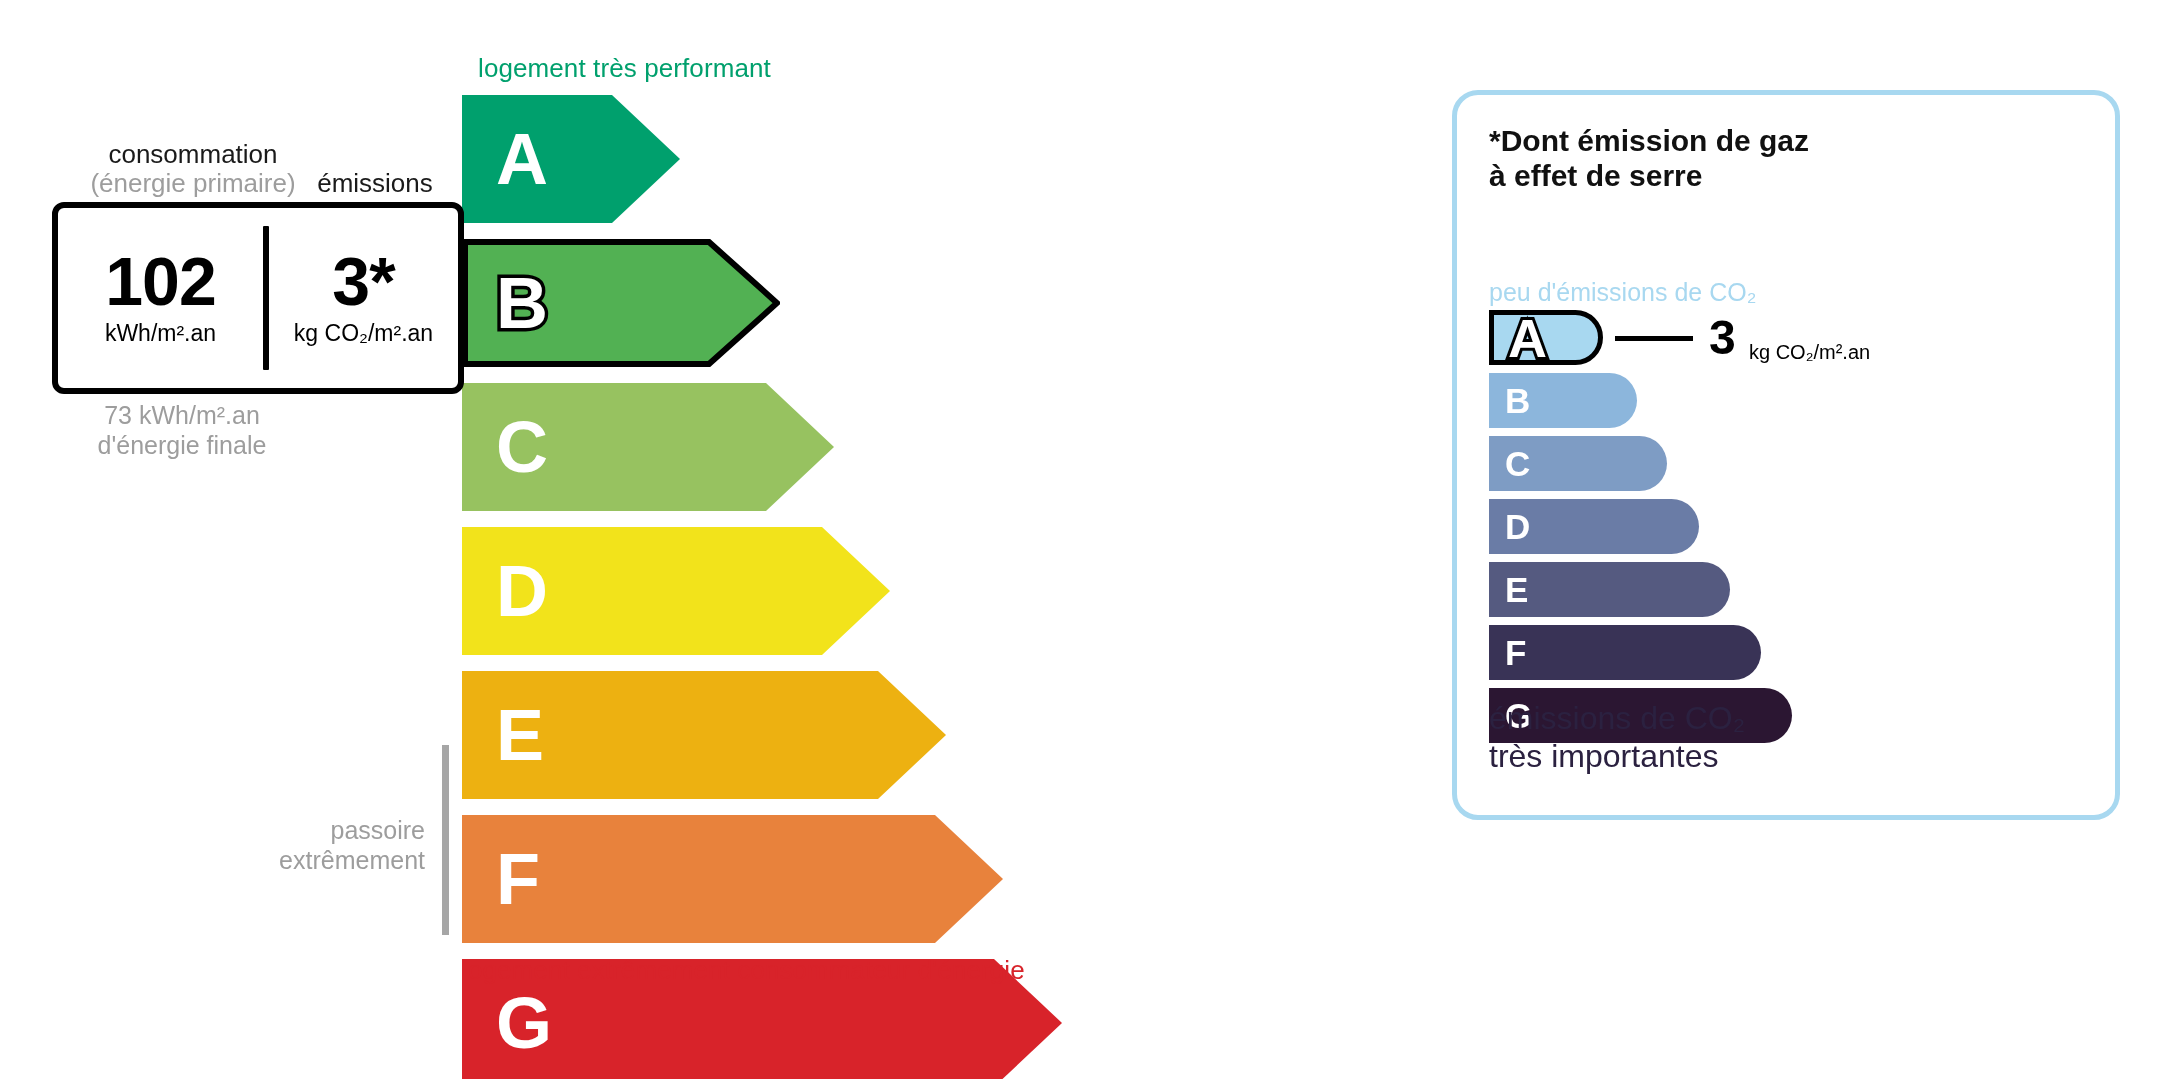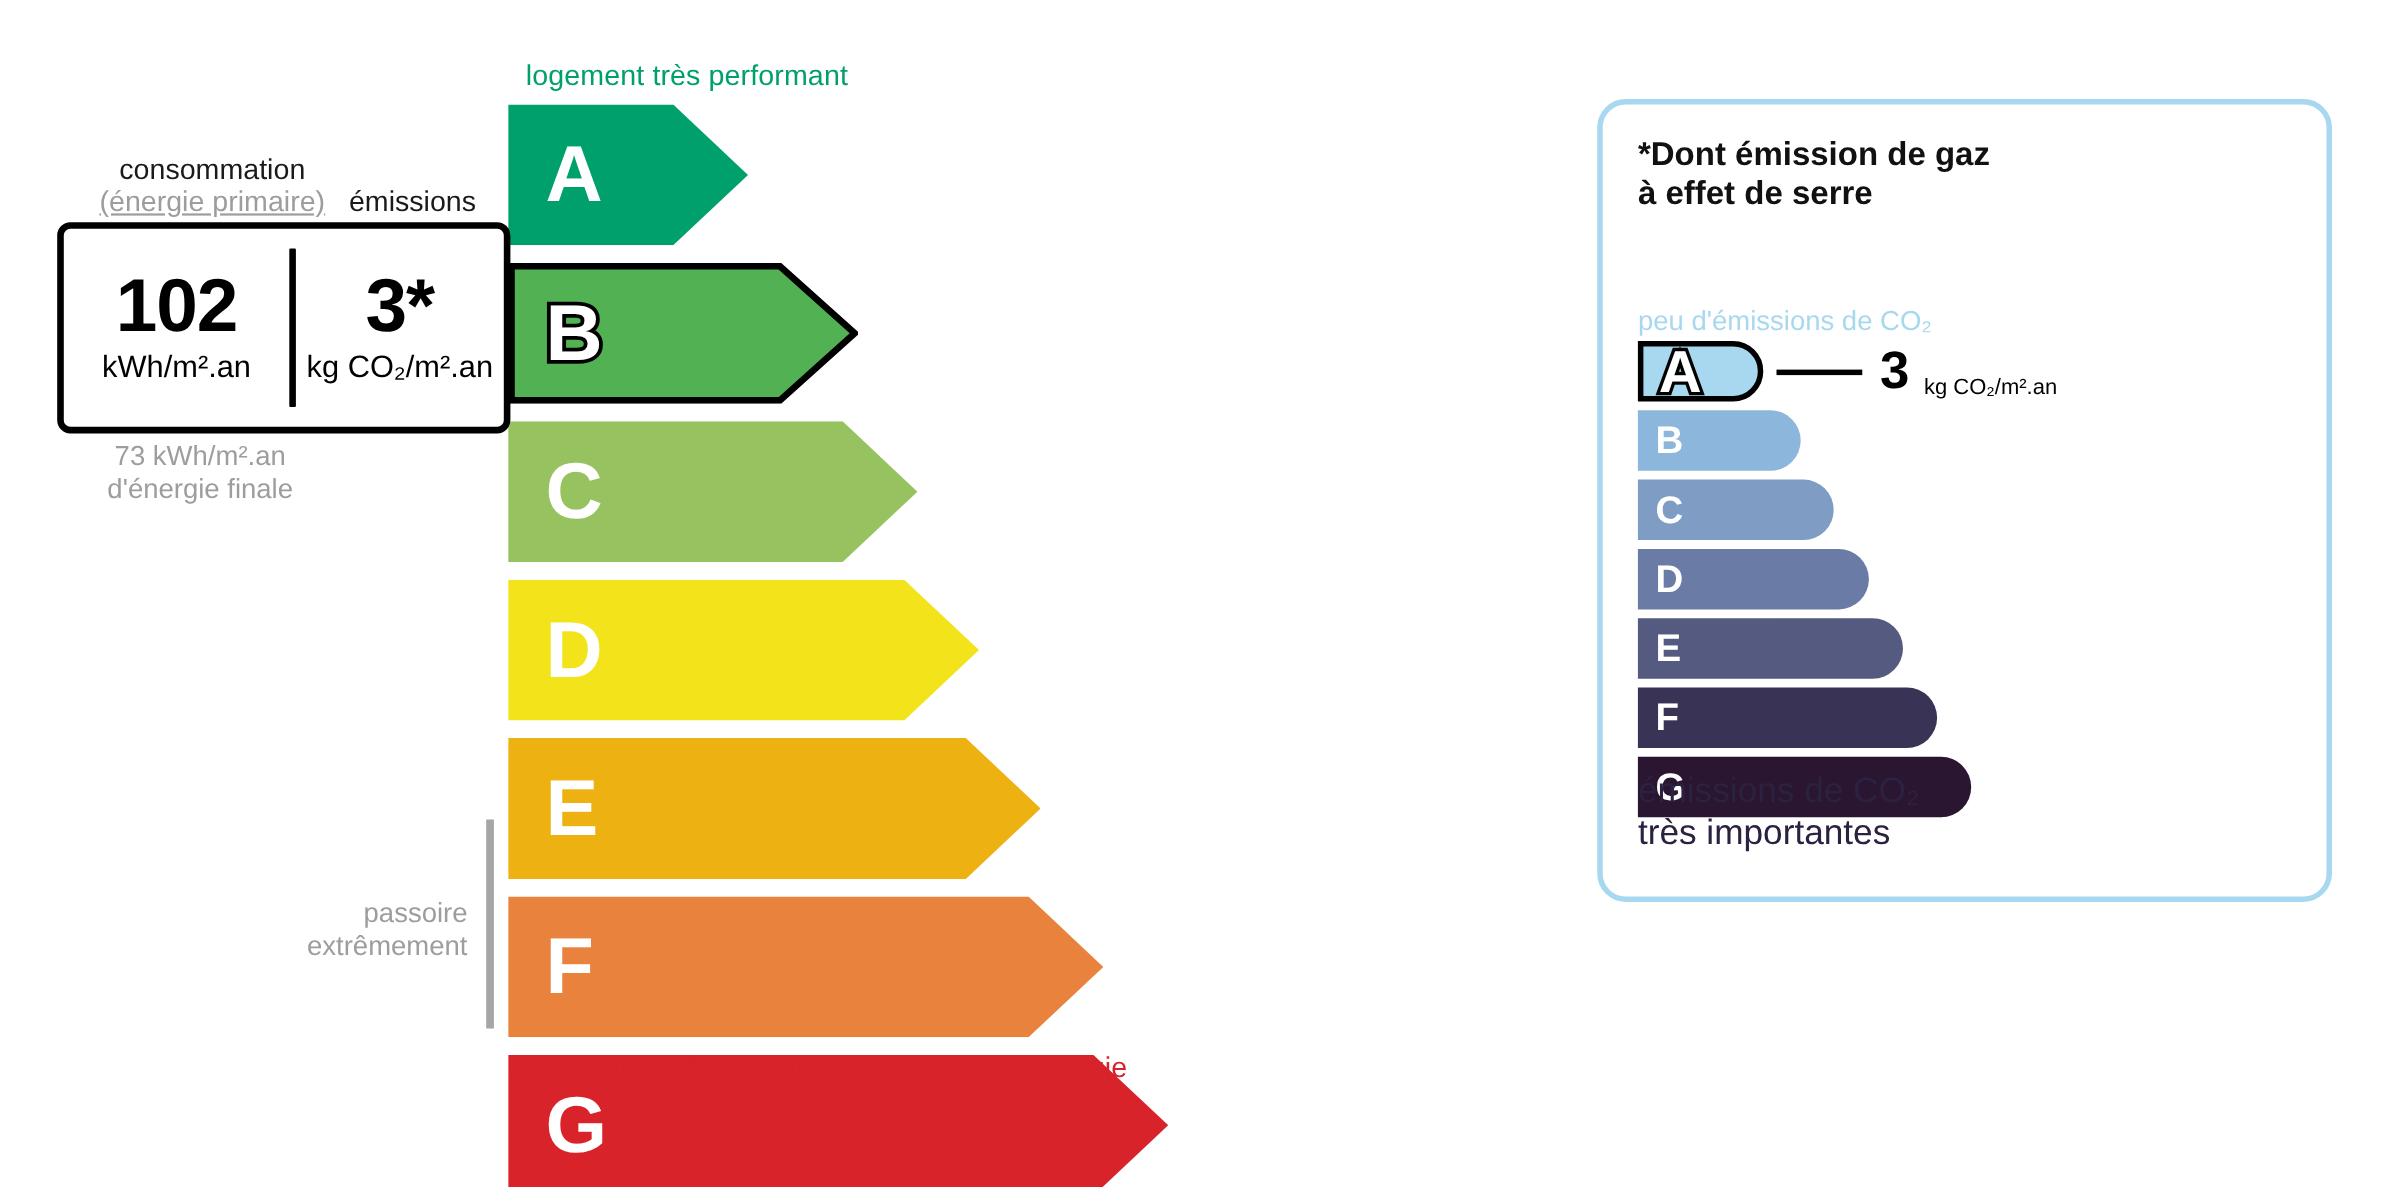--- a/index.html
+++ b/index.html
@@ -18,42 +18,42 @@
   }
   .bottom-label{
     position:absolute;left:462px;top:955px;
     font-size:26px;color:#D8232A;white-space:nowrap;letter-spacing:.1px;
   }
 
   .hdr-conso{
     position:absolute;left:63px;top:140px;width:260px;
     text-align:center;font-size:26px;color:#1a1a1a;line-height:1.12;
   }
-  .hdr-conso .sub{color:#9d9d9d;display:block;text-decoration:underline;}
+  .hdr-conso .sub{color:#9d9d9d;display:block;}
   .hdr-emis{
     position:absolute;left:300px;top:168px;width:150px;
     text-align:center;font-size:26px;color:#1a1a1a;
   }
 
   
   #value-box{
     position:absolute;left:52px;top:202px;width:412px;height:192px;
     border:6px solid #000;border-radius:12px;background:#fff;
     box-sizing:border-box;display:flex;z-index:5;
   }
   #value-box .cell{
     flex:1;display:flex;flex-direction:column;
     align-items:center;justify-content:center;position:relative;
   }
   #value-box .cell.first{flex:0 0 205px;}
   #value-box .divider{
     width:6px;background:#000;margin:18px 0;border-radius:1px;
   }
   .big-num{font-size:68px;font-weight:700;color:#000;line-height:.95;letter-spacing:-1px;}
-  .unit{font-size:28px;color:#000;margin-top:7px;white-space:nowrap;}
+  .unit{font-size:23px;color:#000;margin-top:7px;white-space:nowrap;}
 
   .final-energy{
     position:absolute;left:62px;top:400px;width:240px;
     text-align:center;font-size:25px;color:#9d9d9d;line-height:1.2;
   }
 
   
   #passoire-bar{
     position:absolute;left:442px;top:745px;width:7px;height:190px;
     background:#a6a6a6;

